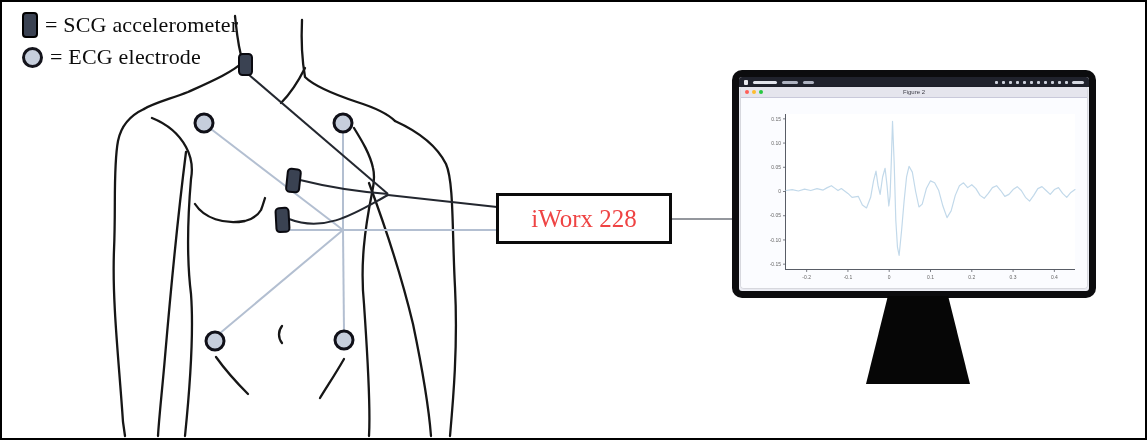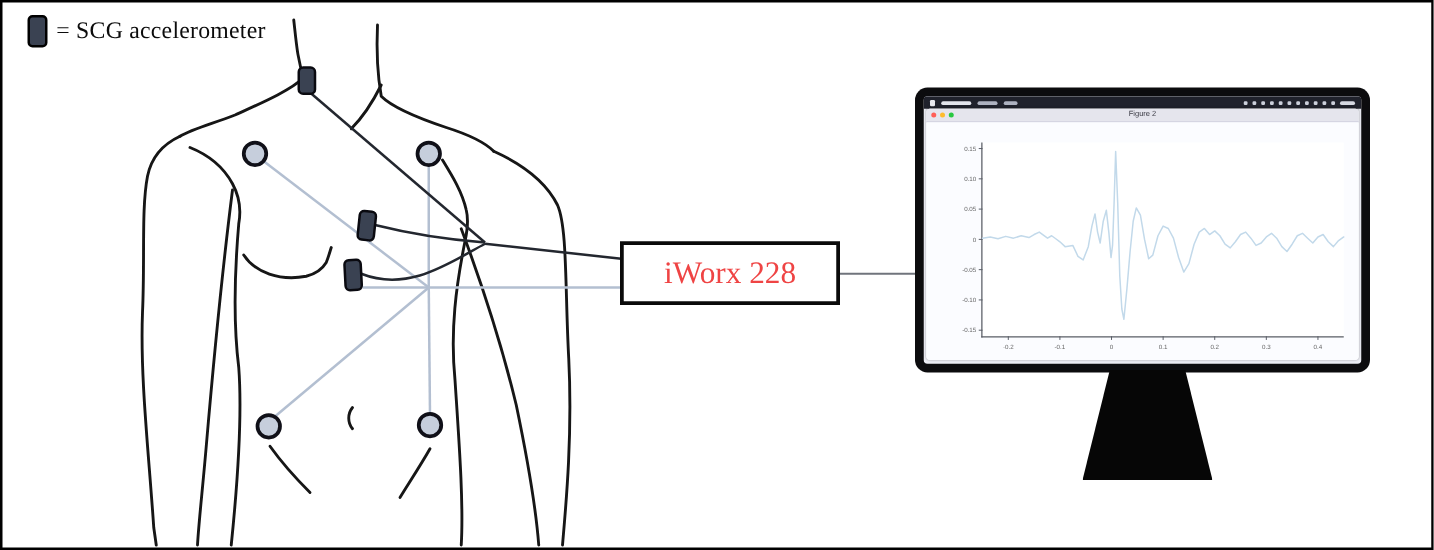--- a/index.html
+++ b/index.html
@@ -8,21 +8,21 @@
     border:2px solid #000;overflow:hidden;
     font-family:"Liberation Serif","DejaVu Serif",serif;
   }
   .diagram-svg{position:absolute;left:0;top:0;width:1143px;height:436px;}
 
   
   .legend{position:absolute;left:20px;top:10px;}
   .legend-row{display:flex;align-items:center;gap:7px;margin-bottom:6px;}
   .acc-chip{width:12px;height:22px;background:#3a4252;border:2px solid #000;border-radius:4px;}
   .elec-chip{width:15px;height:15px;background:#c6cedc;border:3px solid #14141c;border-radius:50%;}
-  .legend-label{font-size:19px;color:#0c0c0c;letter-spacing:.2px;text-align:right;}
+  .legend-label{font-size:22px;color:#0c0c0c;letter-spacing:.2px;text-align:right;}
 
   
   .iworx-box{
     position:absolute;left:494px;top:191px;width:170px;height:45px;
     border:3px solid #0a0a0a;background:#fff;display:flex;align-items:center;justify-content:center;
     font-size:25px;color:#ef4444;
   }
 
   
   .monitor{
@@ -114,20 +114,24 @@
       <rect x="237" y="52" width="13" height="21" rx="3.5"></rect>
       <rect x="285" y="167" width="13" height="23" rx="3.5" transform="rotate(6 291 178)"></rect>
       <rect x="274" y="206" width="13" height="24" rx="3.5" transform="rotate(-3 280 218)"></rect>
     </g>
   </svg>
 
   <div class="legend">
     <div class="legend-row">
       <span class="acc-chip"></span>
       <span class="legend-label">= SCG accelerometer</span>
+    </div>
+    <div class="legend-row">
+      <span class="elec-chip"></span>
+      <span class="legend-label">= ECG electrode</span>
     </div>
   </div>
 
   <div class="iworx-box">iWorx 228</div>
 
   <div class="monitor">
     <div class="screen">
       <div class="menubar">
         <span class="apple-blob"></span>
         <span class="menu-blob app"></span>

